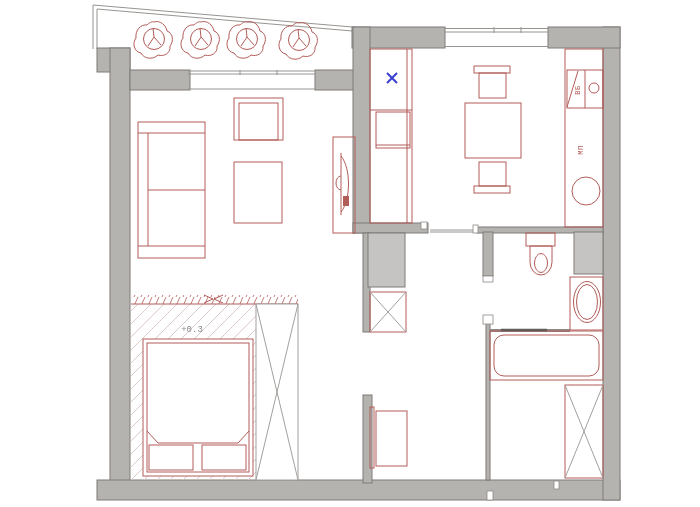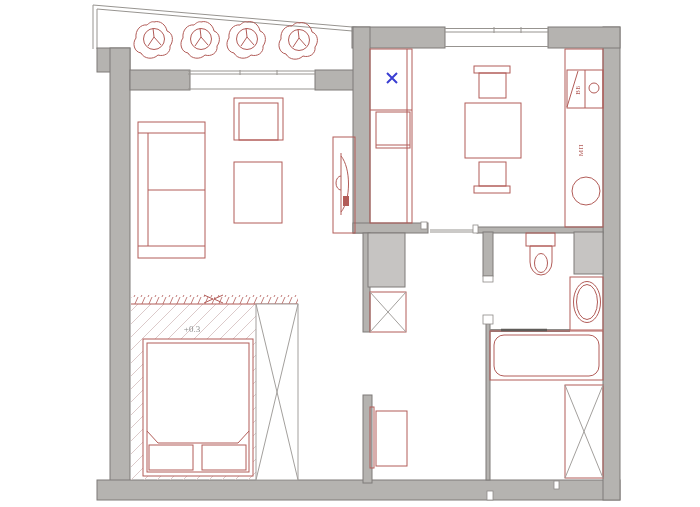--- a/index.html
+++ b/index.html
@@ -1,17 +1,17 @@
 <!DOCTYPE html>
 <html><head>
 <meta charset="utf-8">
 <style>
   html,body{margin:0;padding:0;background:#ffffff;}
   .canvas{position:relative;width:700px;height:507px;background:#ffffff;overflow:hidden;
-          font-family:Liberation Serif, serif;}
+          font-family:Liberation Mono, monospace;}
   svg{display:block;}
   .wall{fill:#b5b3b0;stroke:#7e7b78;stroke-width:1;}
   .shaft{fill:#c6c4c2;stroke:#7e7b78;stroke-width:1;}
   .jamb{fill:#ffffff;stroke:#8e8b88;stroke-width:0.8;}
   .furn{fill:none;stroke:#b25c58;stroke-width:1;}
   .furnW{fill:#ffffff;stroke:#b25c58;stroke-width:1;}
   .thinline{stroke:#979490;stroke-width:1;fill:none;}
   .xline{stroke:#a3a09d;stroke-width:1;fill:none;}
   .bluemark{stroke:#3a3ed2;stroke-width:2;fill:none;}
   .redtext{fill:#b25c58;font-size:7px;letter-spacing:0.5px;}

